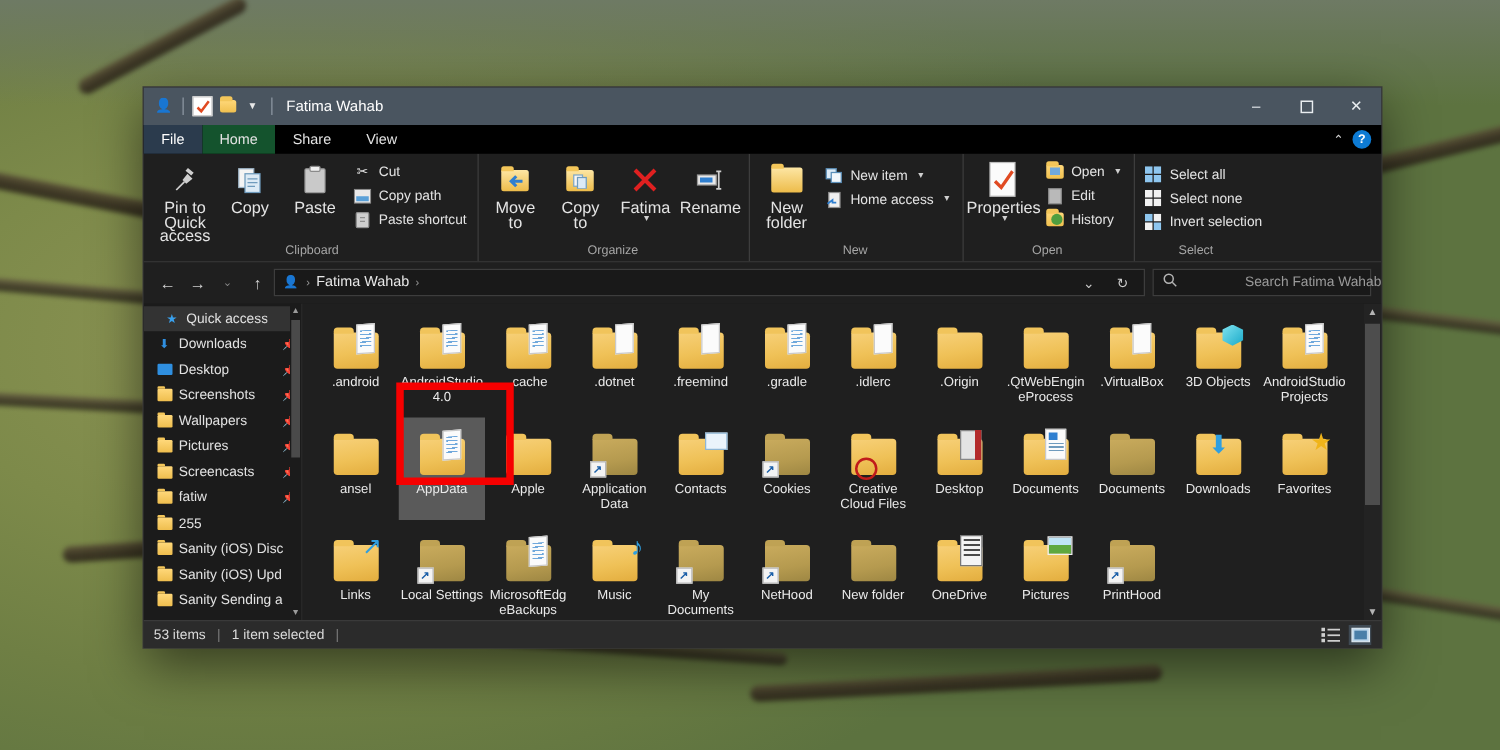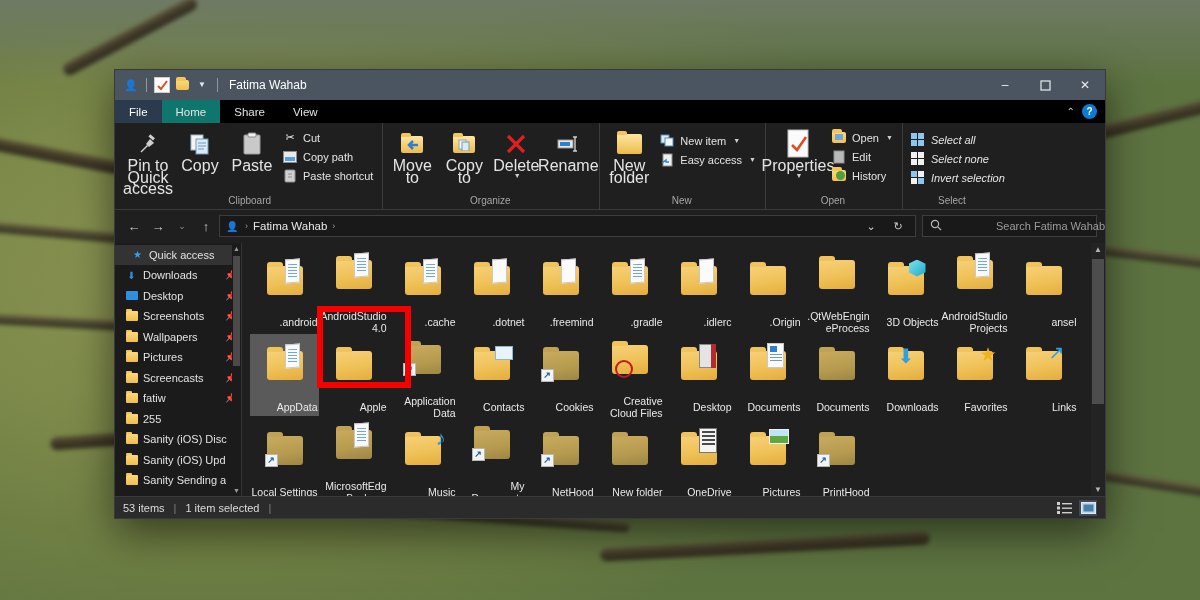--- a/index.html
+++ b/index.html
@@ -76,21 +76,21 @@
   .tabbar {
     height: 23px; background: #000000;
     display: flex; align-items: stretch;
     flex: 0 0 23px; position: relative;
   }
   .tab {
     padding: 0 14px; display: flex; align-items: center;
     font-size: 11.5px; color: #e3e3e3;
   }
   .tab.file { background: #2b3b4d; color: #fff; }
-  .tab.active { background: #0f766e; }
+  .tab.active { background: #14532d; }
   .tabbar-right {
     margin-left: auto; display: flex; align-items: center;
     gap: 7px; padding-right: 8px;
   }
   .chev-collapse { font-size: 10px; color: #d8d8d8; }
   .help-btn {
     width: 15px; height: 15px; border-radius: 50%;
     background: #0d7bd4; color: #fff; font-size: 10px;
     display: flex; align-items: center; justify-content: center;
     font-weight: bold;
@@ -112,21 +112,21 @@
   .rgroup-label {
     text-align: center; font-size: 10px; color: #a6a6a6;
     padding-bottom: 2px; height: 14px;
   }
   .bigbtn {
     width: 52px; display: flex; flex-direction: column;
     align-items: center; padding-top: 2px;
   }
   .bigbtn .glyph { height: 30px; display: flex; align-items: center; justify-content: center; }
   .bigbtn .lbl {
-    font-size: 16px; color: #e4e4e4; text-align: center;
+    font-size: 13px; color: #e4e4e4; text-align: center;
     line-height: 11.5px; margin-top: 1px; white-space: pre-line;
   }
   .smallcol { display: flex; flex-direction: column; justify-content: flex-start; padding-top: 1px; }
   .smallbtn {
     display: flex; align-items: center; gap: 5px;
     height: 19px; padding: 0 4px;
   }
   .smallbtn .glyph {
     width: 16px; height: 16px; display: flex;
     align-items: center; justify-content: center; font-size: 11px;
@@ -242,22 +242,22 @@
   .tile {
     width: 69px; height: 85px;
     display: flex; flex-direction: column; align-items: center;
     padding-top: 4px;
   }
   .tile .icwrap {
     height: 42px; display: flex; align-items: flex-end;
     justify-content: center; position: relative;
   }
   .tile .nm {
-    font-size: 10.5px; color: #eaeaea; text-align: right;
-    line-height: 12px; margin-top: 21px; width: 66px;
+    font-size: 10.5px; color: #eaeaea; text-align: center;
+    line-height: 12px; margin-top: 5px; width: 66px;
     word-wrap: break-word; overflow-wrap: anywhere;
   }
   .tile.selected .nm { background: transparent; }
   .tile.selected {
     background: #5a5a5a;
     width: 69px; height: 82px;
   }
   
   .bigfolder {
     width: 36px; height: 29px; position: relative;
@@ -477,21 +477,21 @@
             </span>
             <span class="lbl">Copy
 to</span>
           </div>
           <div class="bigbtn">
             <span class="glyph">
               <svg width="24" height="24" viewBox="0 0 24 24">
                   <path d="M4 4 L20 20 M20 4 L4 20" stroke="#e02020" stroke-width="3.2" fill="none"></path>
                 </svg>
             </span>
-            <span class="lbl">Delete</span>
+            <span class="lbl">Fatima</span>
             <span class="caret">▼</span>
           </div>
           <div class="bigbtn">
             <span class="glyph">
               <svg width="24" height="18" viewBox="0 0 24 18">
                   <rect x="2" y="5" width="15" height="8" fill="#e8e8e8" stroke="#9a9a9a"></rect>
                   <rect x="4" y="7" width="10" height="4" fill="#2f7fd0"></rect>
                   <path d="M19 2 v14 M17 2 h4 M17 16 h4" stroke="#cfcfcf" stroke-width="1.4"></path>
                 </svg>
             </span>
@@ -521,21 +521,21 @@
               <span class="lbl">New item</span>
               <span class="caret">▼</span>
             </div>
             <div class="smallbtn">
               <span class="glyph">
                 <svg width="13" height="14" viewBox="0 0 13 14">
                     <rect x="2" y="1" width="9" height="12" fill="#f0f0f0" stroke="#8f8f8f"></rect>
                     <path d="M1 10 l4 -3 v2 h3" stroke="#2f7fd0" stroke-width="1.4" fill="none"></path>
                   </svg>
               </span>
-              <span class="lbl">Easy access</span>
+              <span class="lbl">Home access</span>
               <span class="caret">▼</span>
             </div>
           </div>
         </div>
         <div class="rgroup-label">New</div>
       </div>
 
       <div class="rgroup">
         <div class="rgroup-body">
           <div class="bigbtn" style="width:58px;">
@@ -574,21 +574,21 @@
               </span>
               <span class="lbl">History</span>
             </div>
           </div>
         </div>
         <div class="rgroup-label">Open</div>
       </div>
 
       <div class="rgroup" style="border-right:none;min-width:120px;">
         <div class="rgroup-body">
-          <div class="smallcol" style="padding-top:3px;font-style:italic;">
+          <div class="smallcol" style="padding-top:3px;">
             <div class="smallbtn">
               <span class="glyph">
                 <svg width="13" height="13" viewBox="0 0 13 13">
                     <rect x="0" y="0" width="6" height="6" fill="#8ec6ef"></rect>
                     <rect x="7" y="0" width="6" height="6" fill="#8ec6ef"></rect>
                     <rect x="0" y="7" width="6" height="6" fill="#8ec6ef"></rect>
                     <rect x="7" y="7" width="6" height="6" fill="#8ec6ef"></rect>
                   </svg>
               </span>
               <span class="lbl">Select all</span>
@@ -796,20 +796,28 @@
               <span class="icwrap">
                 <span class="bigfolder"></span>
               </span>
               <span class="nm">.Origin</span>
             </div>
           <div class="tile">
               <span class="icwrap">
                 <span class="bigfolder"></span>
               </span>
               <span class="nm">.QtWebEngineProcess</span>
+            </div>
+          <div class="tile">
+              <span class="icwrap">
+                <span class="bigfolder">
+                  <span class="paper"></span>
+                </span>
+              </span>
+              <span class="nm">.VirtualBox</span>
             </div>
           <div class="tile">
               <span class="icwrap">
                 <span class="bigfolder">
                   <span style="position:absolute;right:-2px;top:-6px;width:17px;height:17px;background:linear-gradient(135deg,#7fe3f0,#17a8c8);transform:rotate(0deg);clip-path:polygon(50% 0,100% 25%,100% 75%,50% 100%,0 75%,0 25%);"></span>
                 </span>
               </span>
               <span class="nm">3D Objects</span>
             </div>
           <div class="tile">

